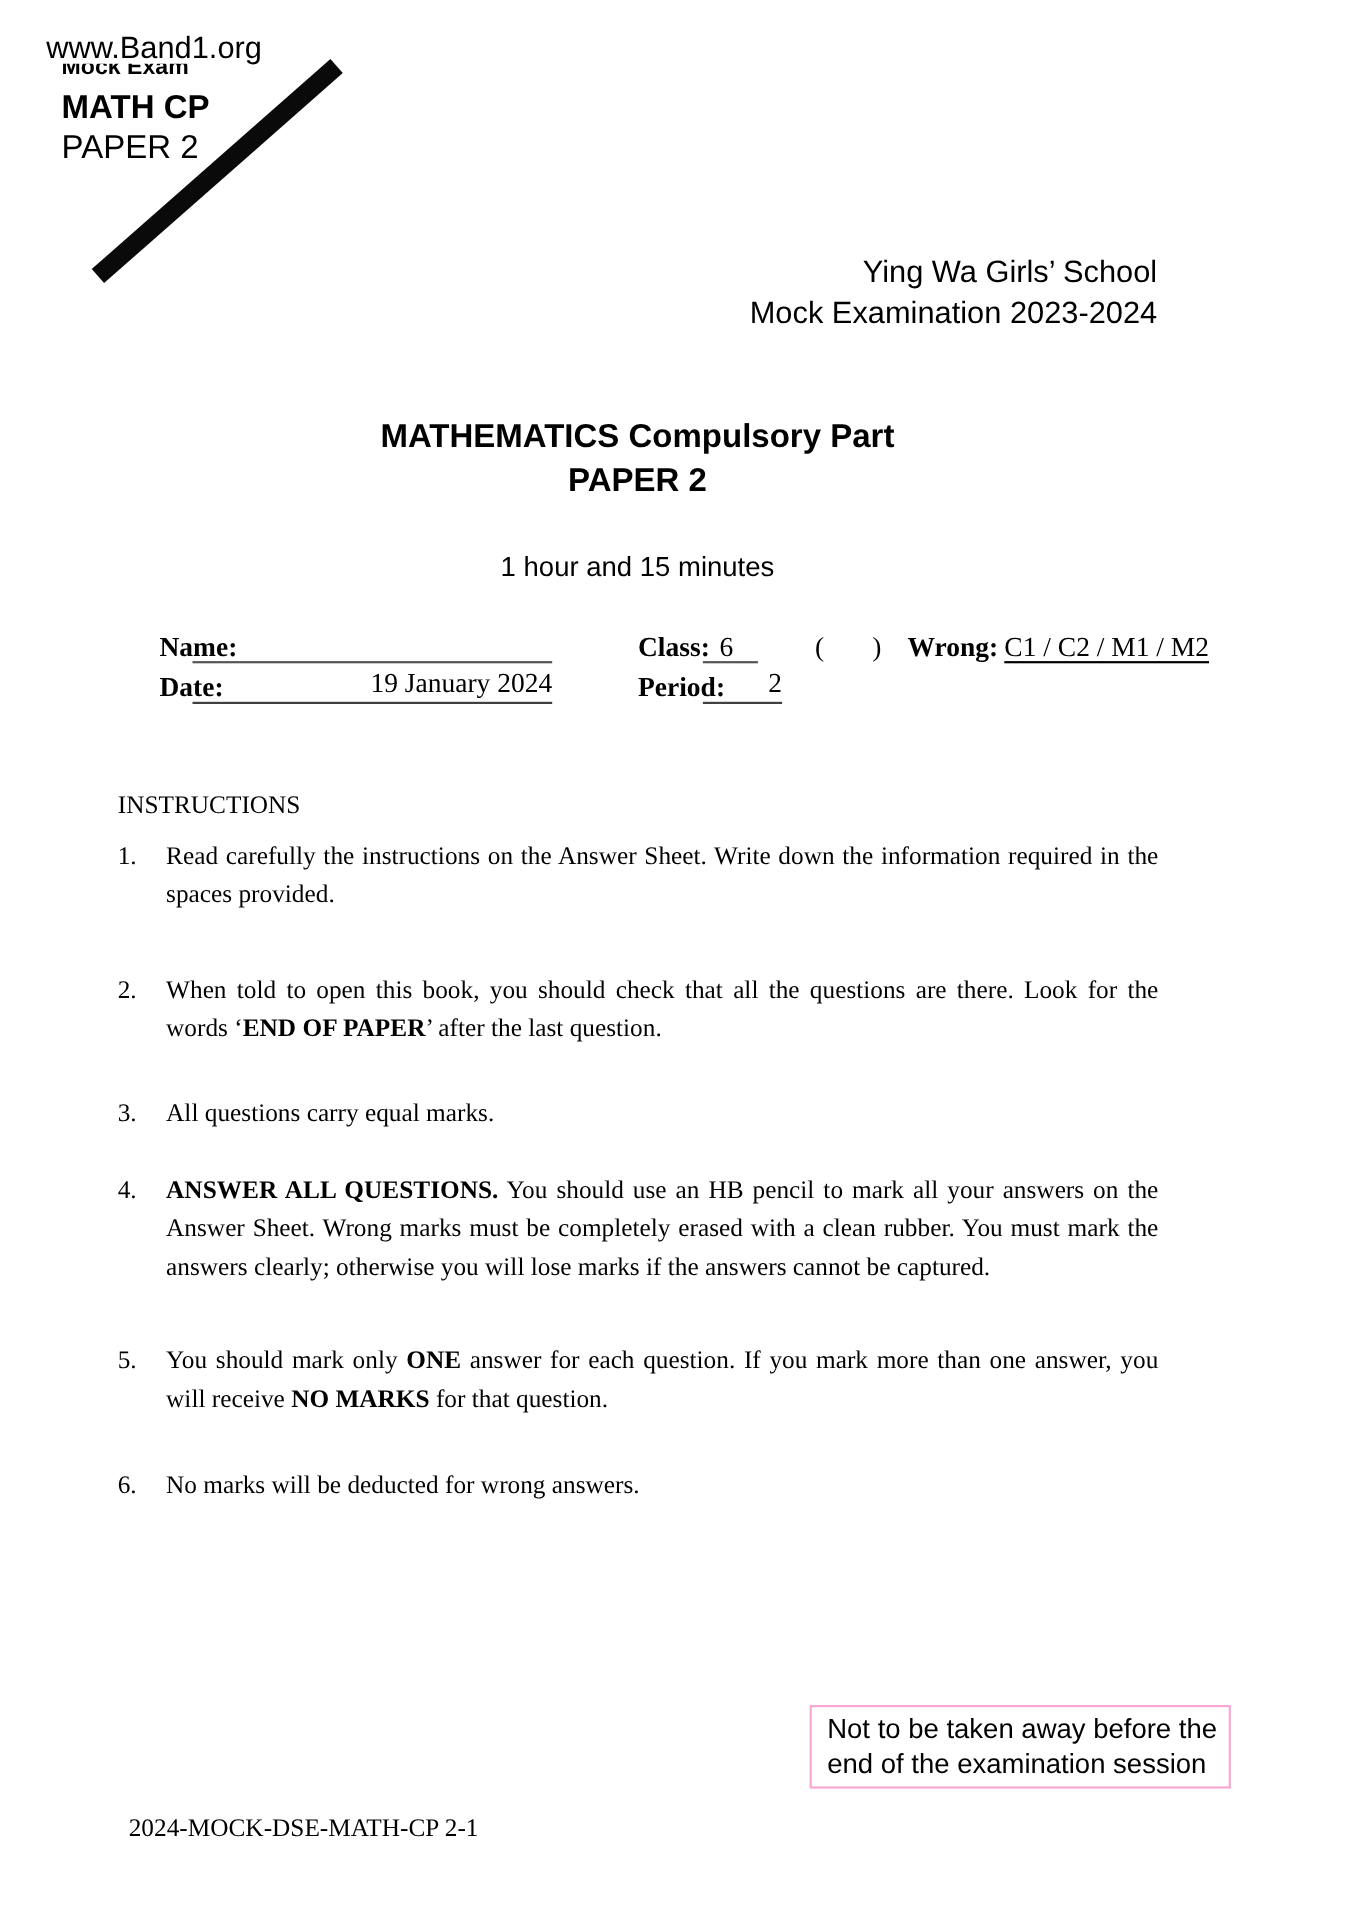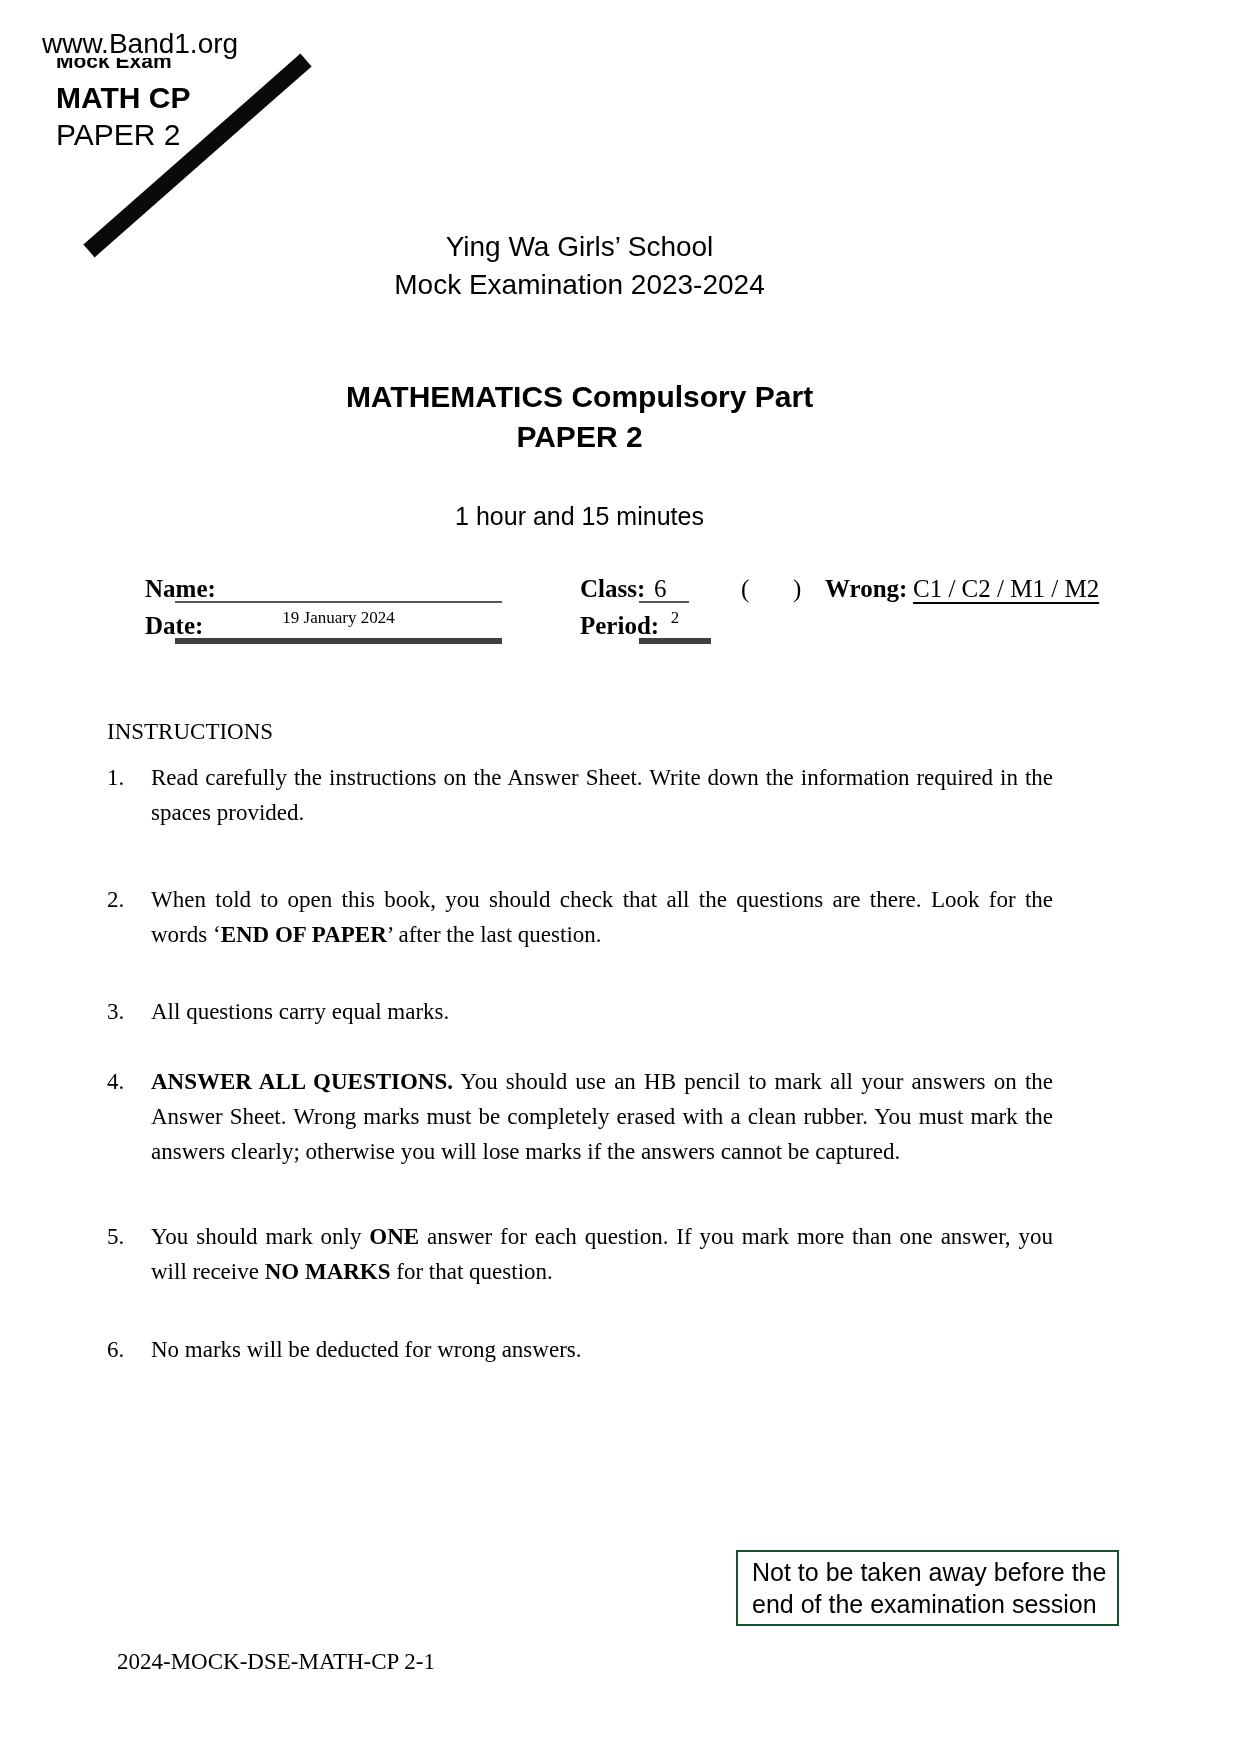--- a/index.html
+++ b/index.html
@@ -16,52 +16,52 @@
   }
   .corner { position:absolute; left:56px; top:58px; font-family:"Liberation Sans", sans-serif; }
   .corner-clip { height:20px; overflow:hidden; }
   .corner-clip span { display:block; margin-top:-14px; font-size:21px; font-weight:bold; line-height:34px; white-space:nowrap; }
   .corner-l2 { font-size:30px; font-weight:bold; line-height:34px; margin-top:3px; white-space:nowrap; }
   .corner-l3 { font-size:30px; font-weight:normal; line-height:34px; margin-top:3px; white-space:nowrap; }
   .stripe-svg { position:absolute; left:0; top:0; pointer-events:none; }
 
   
   .center-col { position:absolute; left:107px; width:945px; text-align:center; font-family:"Liberation Sans", sans-serif; }
-  .school-block { top:228px; font-size:28px; line-height:38px; }
+  .school-block { top:228px; font-size:28px; line-height:38px;text-align:right; }
   .subject-block { top:377px; font-size:30px; font-weight:bold; line-height:40px; }
   .duration-block { top:499px; font-size:25px; line-height:34px; }
 
   
   .fields { position:absolute; left:107px; top:575px; width:1000px; font-size:25px; }
   .frow { position:relative; height:37px; }
   .fld { position:absolute; white-space:nowrap;margin-left:38px; }
   .lbl { font-weight:bold; }
   .blank { position:absolute; border-bottom:2px solid #555; height:26px; }
-  .blank.center-text { text-align:center; font-size:17px; height:30px; border-bottom:6px solid #404040; }
+  .blank.center-text { text-align:right; font-size:25px; height:30px; border-bottom:2px solid #404040; }
   .uline { text-decoration:underline; text-underline-offset:5px; }
 
   
   .instructions { position:absolute; left:107px; top:714px; width:946px; font-size:23px; line-height:35px; }
   .instr-heading { font-weight:normal; }
   .instr-list { }
   .instr-item { display:flex; }
   .instr-num { flex:0 0 44px; }
   .instr-text { flex:1; text-align:justify; }
   .instr-text .b { font-weight:bold; }
   .instr-list .instr-item:nth-child(1) { margin-top:11px; }
   .instr-list .instr-item:nth-child(2) { margin-top:52px; }
   .instr-list .instr-item:nth-child(3) { margin-top:42px; }
   .instr-list .instr-item:nth-child(4) { margin-top:35px; }
   .instr-list .instr-item:nth-child(5) { margin-top:50px; }
   .instr-list .instr-item:nth-child(6) { margin-top:43px; }
 
   
   .notice-box {
     position:absolute; left:736px; top:1550px; width:365px; height:68px;
-    border:2px solid #14532d; padding:4px 0 0 14px;
+    border:2px solid #f9a8d4; padding:4px 0 0 14px;
     font-family:"Liberation Sans", sans-serif; font-size:25px; line-height:32px;
   }
 
   
   .footer-code { position:absolute; left:117px; top:1649px; font-size:23px; }
 </style>
 </head>
 <body>
 
 <div class="watermark">www.Band1.org</div>

